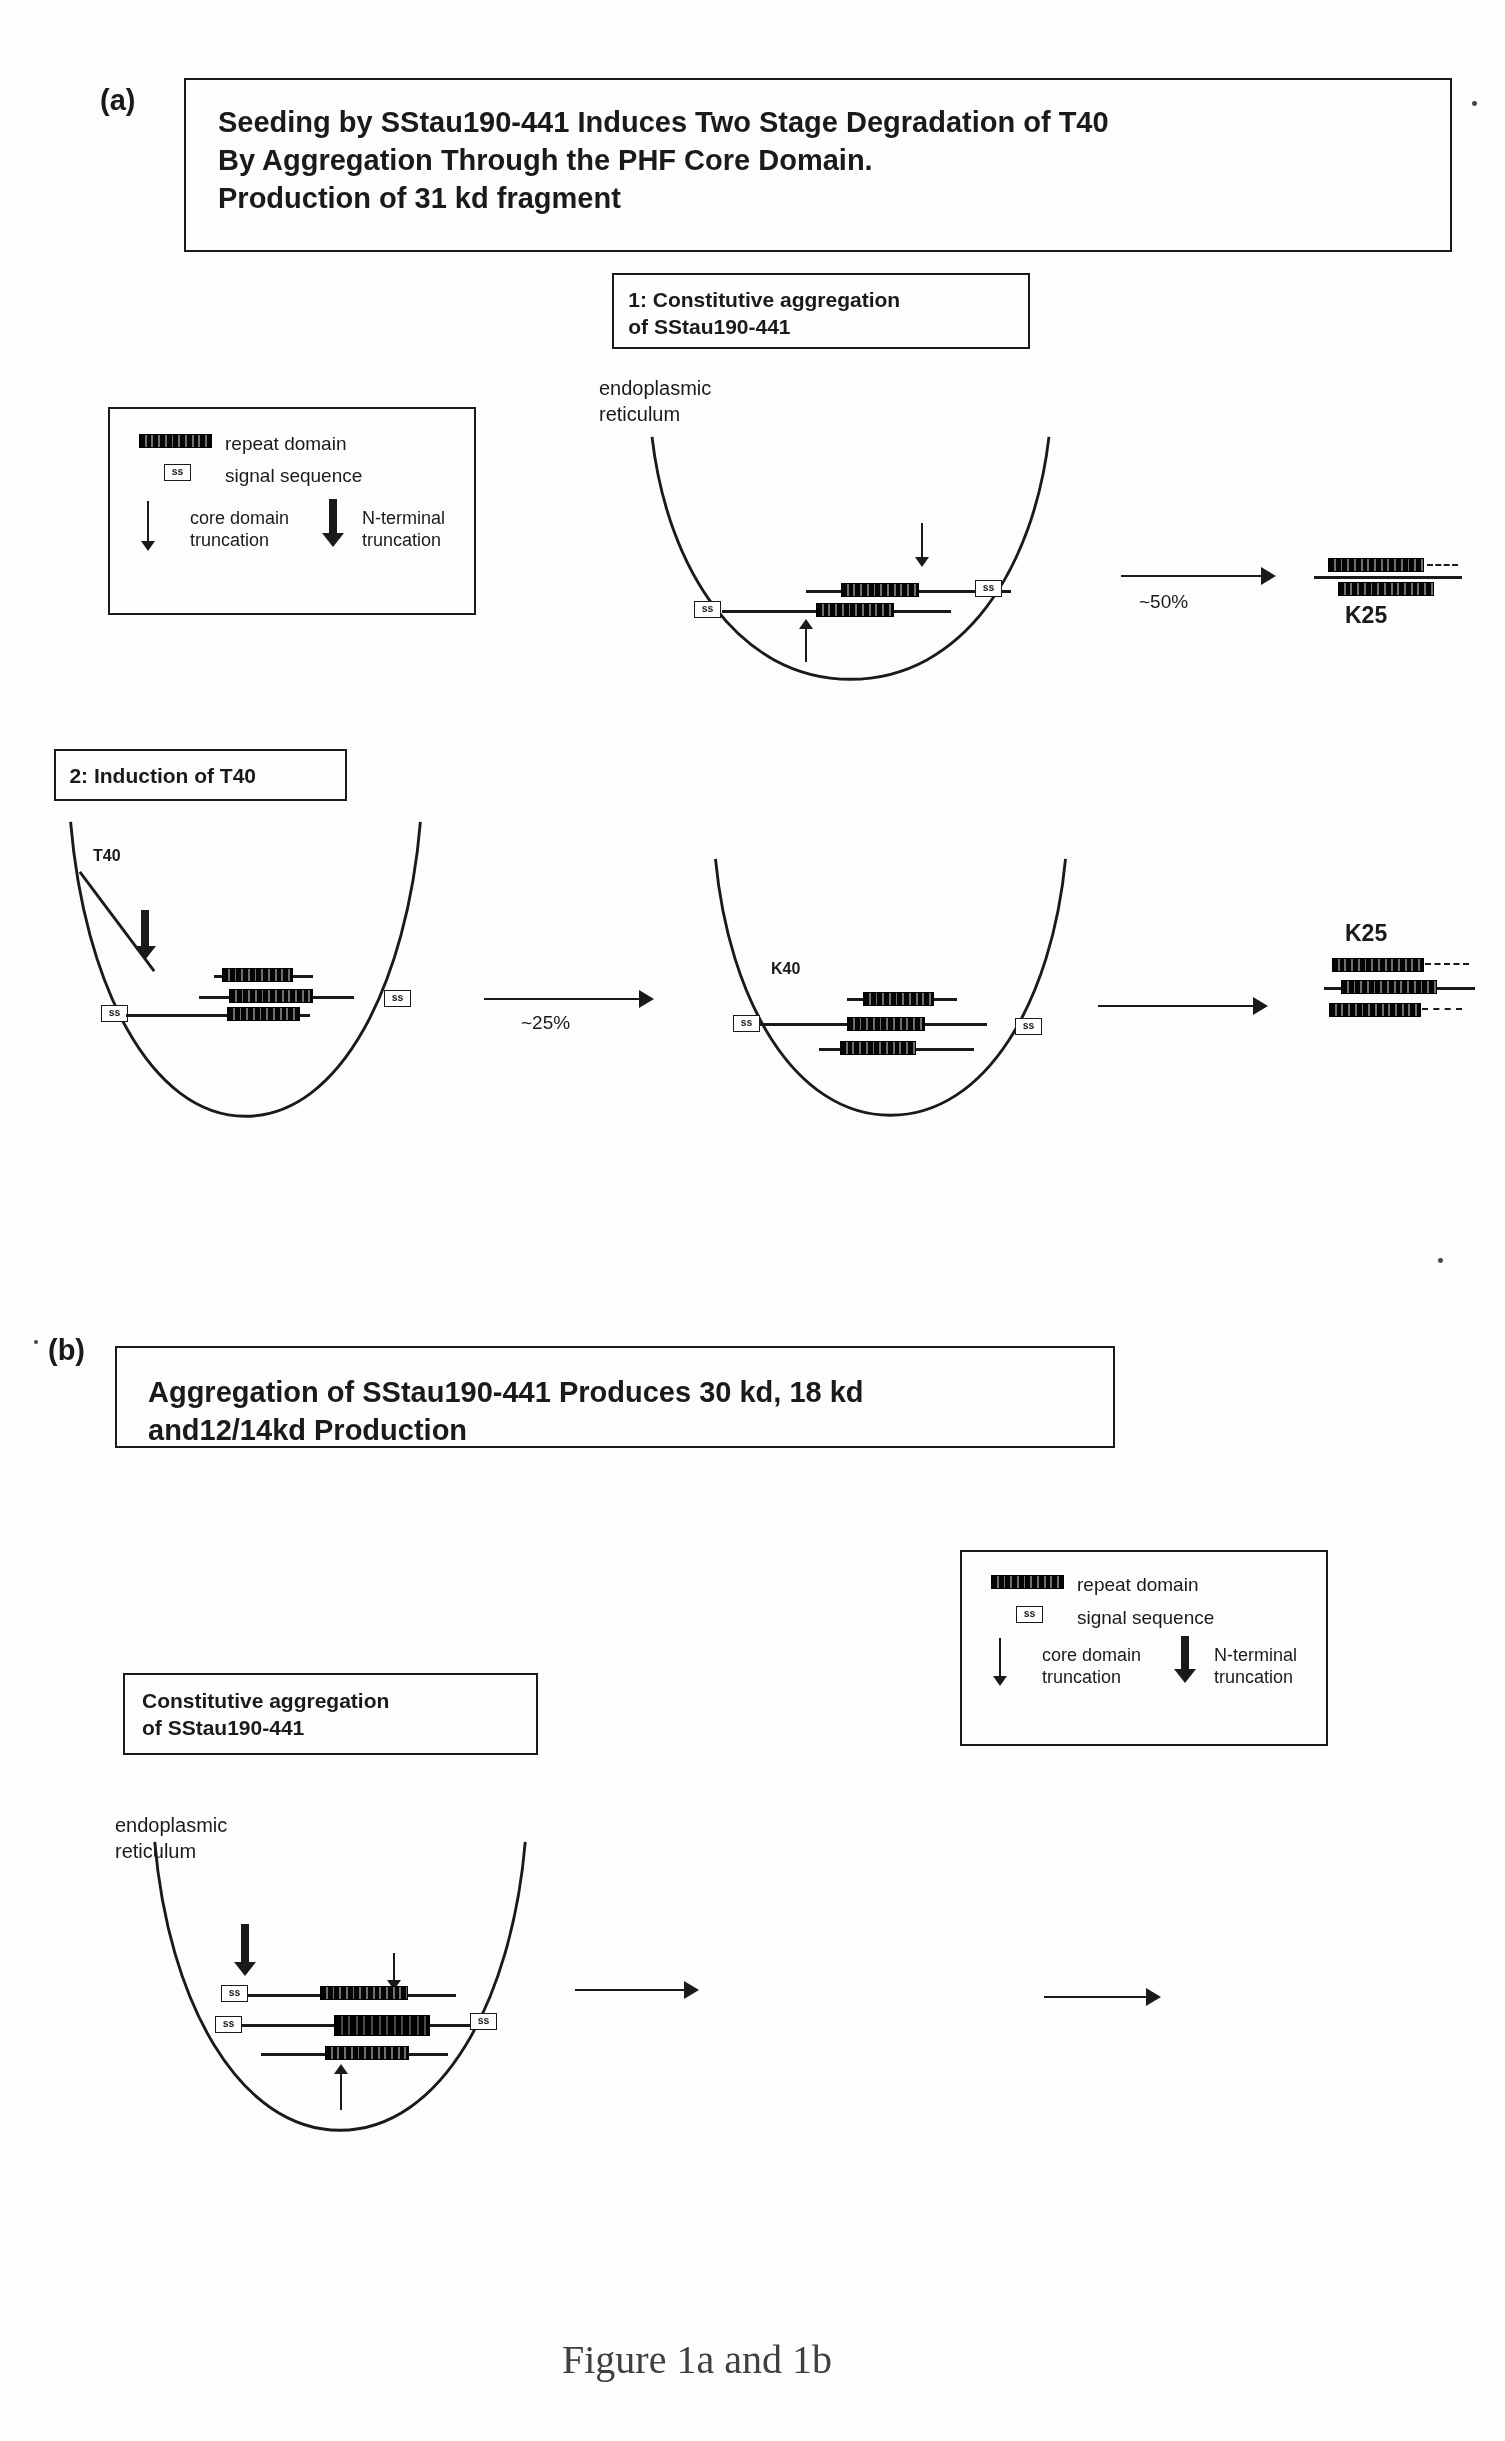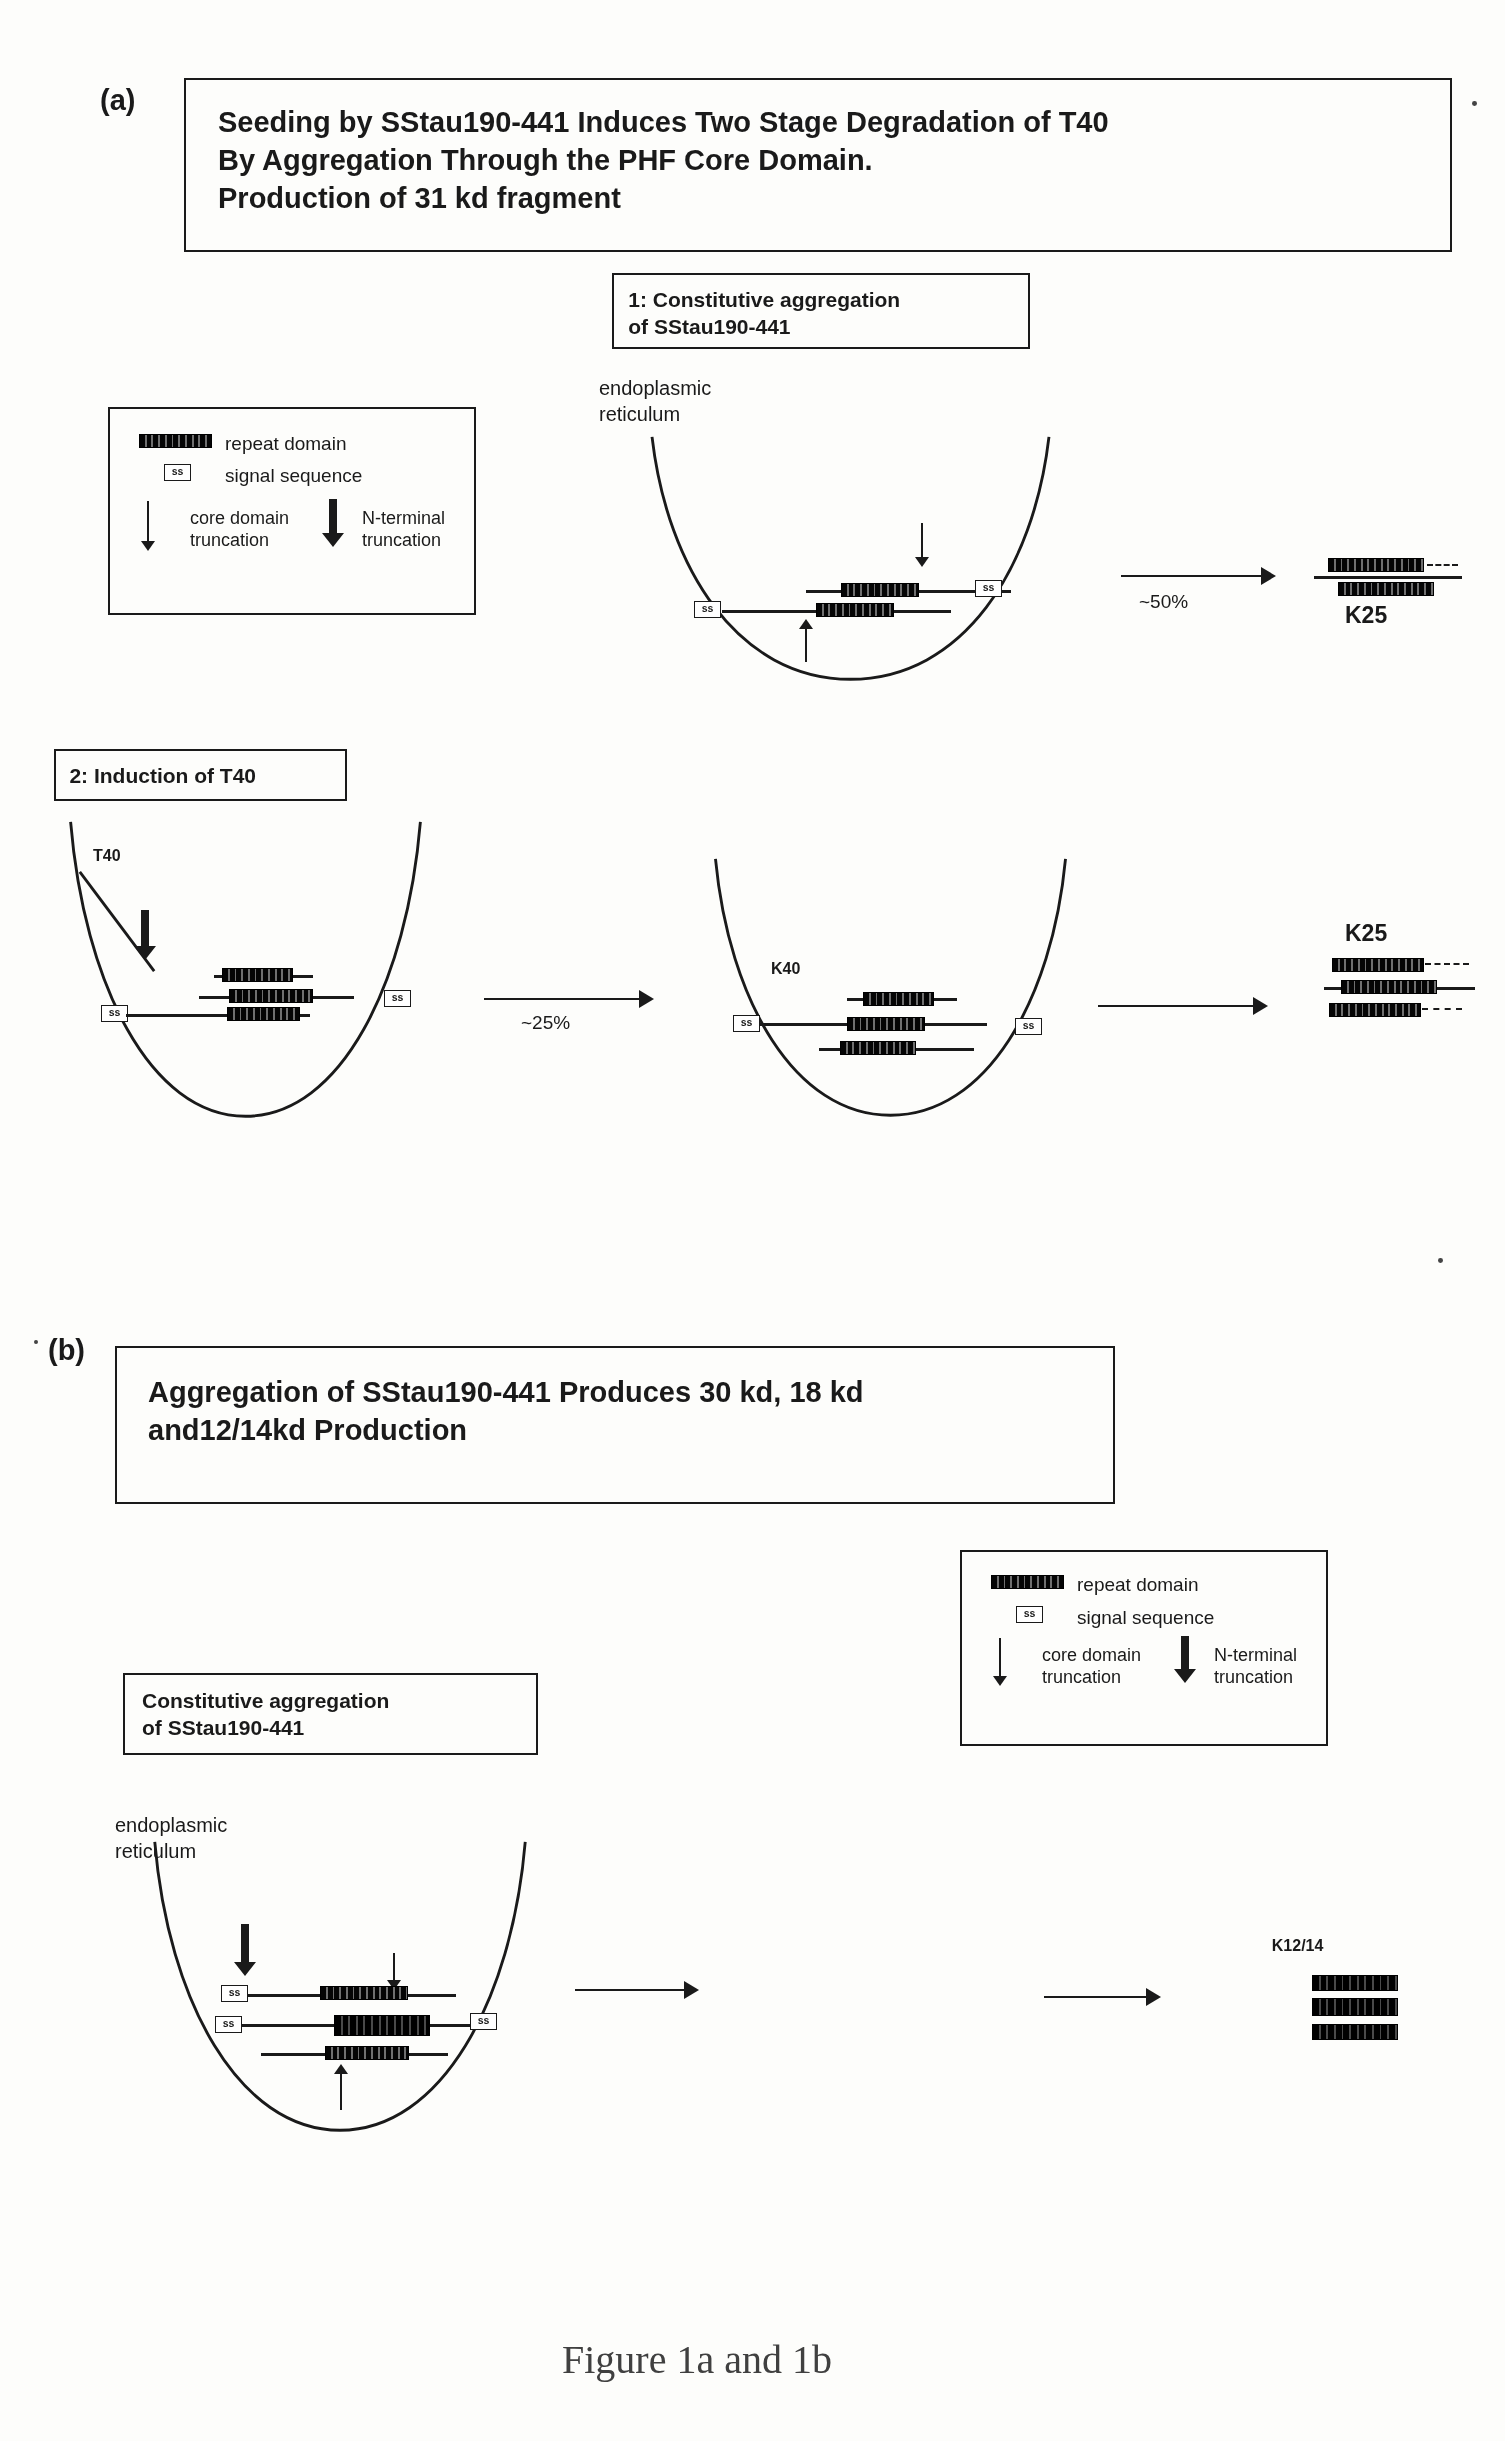--- a/index.html
+++ b/index.html
@@ -175,21 +175,21 @@
     <div class="pbar" style="left:7.6px;top:38px;width:92px"></div>
     <div class="dashline" style="left:101px;top:43px;width:44px"></div>
     <div class="pline" style="left:0px;top:67px;width:151px"></div>
     <div class="pbar" style="left:17px;top:60px;width:96px"></div>
     <div class="pbar" style="left:4.8px;top:83px;width:92px"></div>
     <div class="dashline" style="left:98px;top:88px;width:40px"></div>
   </div>
 
   <div class="abs t30" style="left:48px;top:1331px">(b)</div>
 
-  <div class="bx" style="left:115px;top:1346px;width:1000px;height:158px;padding:25px 0 16px 31px">
+  <div class="bx" style="left:115px;top:1346px;width:1000px;height:102px;padding:25px 0 16px 31px">
     <div class="t30">Aggregation of  SStau190-441 Produces 30 kd, 18 kd</div>
     <div class="t30">and12/14kd Production</div>
   </div>
 
   <div class="bx" style="left:960px;top:1550px;width:368px;height:196px">
     <div class="pbar" style="left:29px;top:23px;width:73px"></div>
     <div class="abs t20" style="left:115px;top:21px">repeat domain</div>
     <div class="ssbox" style="left:54px;top:54px">ss</div>
     <div class="abs t20" style="left:115px;top:54px">signal sequence</div>
     <div class="varrow thin" style="left:31px;top:86px">
@@ -251,26 +251,20 @@
     <div class="sh"></div>
     <div class="hd"></div>
   </div>
 
 
   <div class="harrow" style="left:1044px;top:1988px;width:117px">
     <div class="sh"></div>
     <div class="hd"></div>
   </div>
 
-  <div class="grp" style="left:1268px;top:1937px;width:153px;height:143px">
-    <div class="abs t25" style="left:3.8px;top:0px">K12/14</div>
-    <div class="pbar2" style="left:44px;top:38px;width:86px;height:16.3px"></div>
-    <div class="pbar2" style="left:44px;top:61px;width:86px;height:18px"></div>
-    <div class="pbar2" style="left:44px;top:87px;width:86px;height:16.3px"></div>
-  </div>
 
   <div class="caption" style="left:562px;top:2336px">Figure 1a and 1b</div>
 
   <div class="dot" style="left:1472px;top:101px"></div>
   <div class="dot" style="left:1438px;top:1258px"></div>
   <div class="dot" style="left:34px;top:1340px;width:3.8px;height:3.8px"></div>
 
 </div>
 
 

